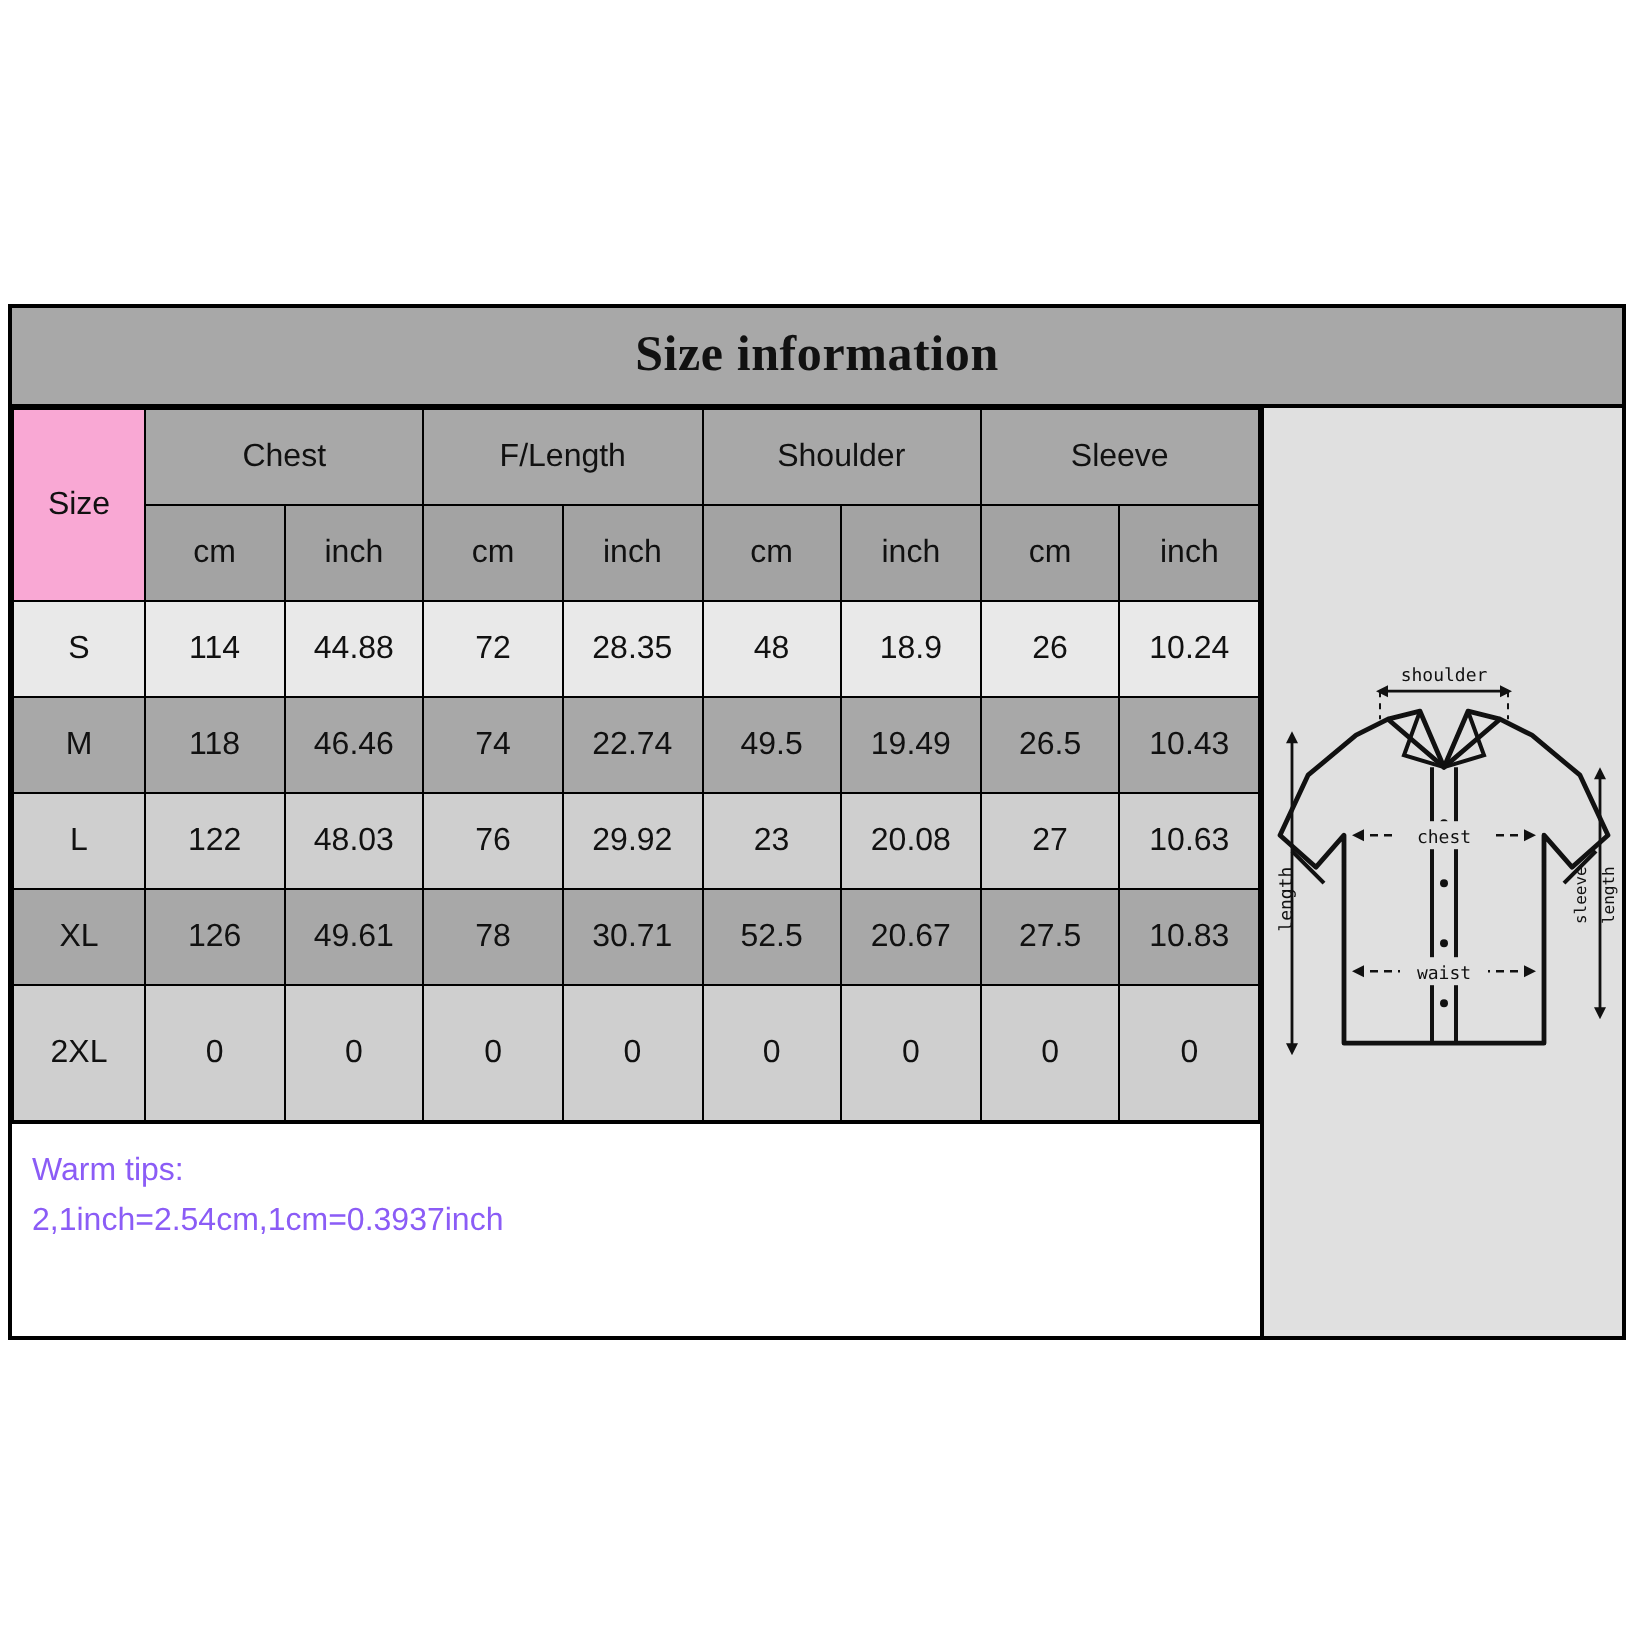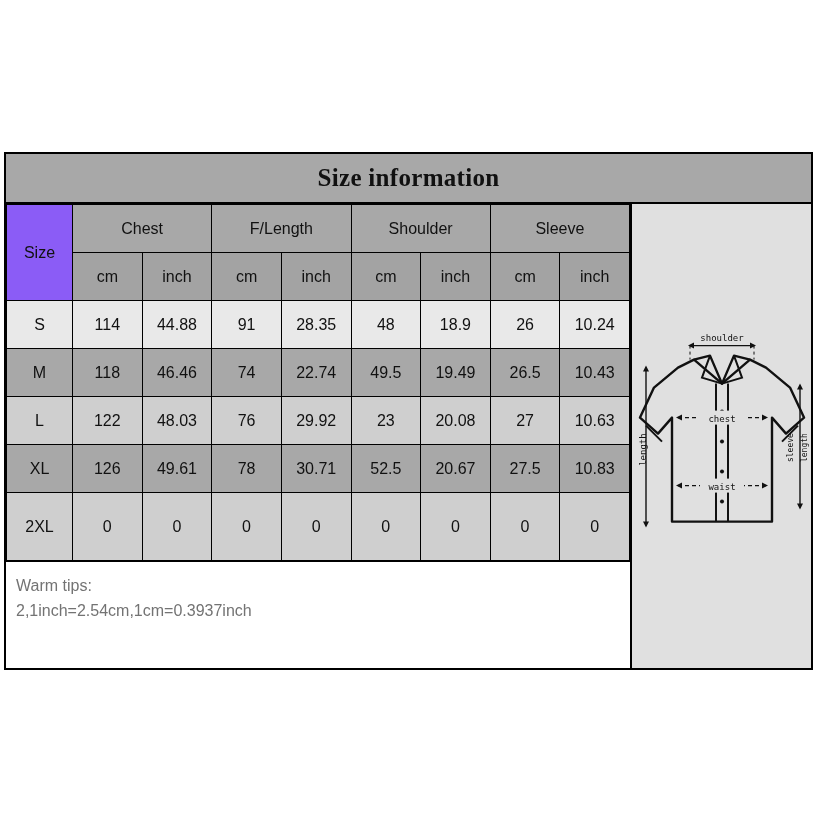--- a/index.html
+++ b/index.html
@@ -74,31 +74,31 @@
     height: 48px;
     box-sizing: border-box;
   }
   .hdr-gray { background: #a8a8a8; }
   .hdr-sub  { background: #a3a3a3; font-size: 15px; }
   .row-dark { background: #a8a8a8; }
   .row-light { background: #cfcfcf; }
   .row-white { background: #e9e9e9; }
   .col-size-hdr {
     width: 66px;
-    background: #8b5cf6;
+    background: #f9a8d4;
     font-size: 16px;
   }
   .tips {
     flex: 1;
     border-top: 1px solid #000;
     padding: 12px 10px 24px 10px;
     box-sizing: border-box;
     background: #ffffff;
     font-size: 16px;
-    color: #737373;
+    color: #8b5cf6;
     line-height: 1.55;
   }
   .tips div { white-space: nowrap; }
   .img-col {
     flex: 1;
     position: relative;
     background: #e0e0e0;
     overflow: hidden;
   }
   .img-col svg { display: block; }
@@ -140,21 +140,21 @@
               <td class="hdr-sub">cm</td>
               <td class="hdr-sub">inch</td>
               <td class="hdr-sub">cm</td>
               <td class="hdr-sub">inch</td>
             </tr>
 
             <tr class="row-white">
               <td>S</td>
               <td>114</td>
               <td>44.88</td>
-              <td>91</td>
+              <td>72</td>
               <td>28.35</td>
               <td>48</td>
               <td>18.9</td>
               <td>26</td>
               <td>10.24</td>
             </tr>
 
             <tr class="row-dark">
               <td>M</td>
               <td>118</td>

